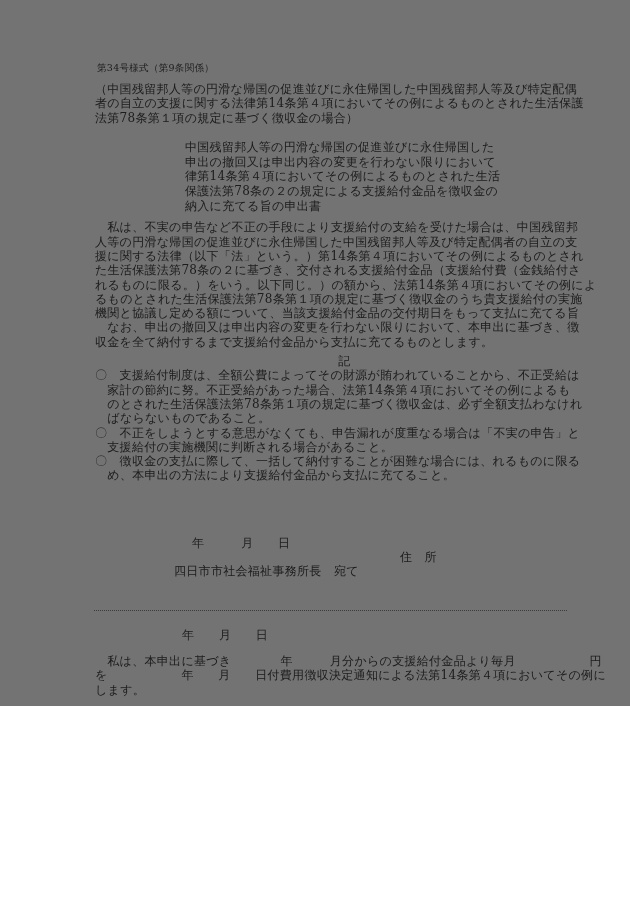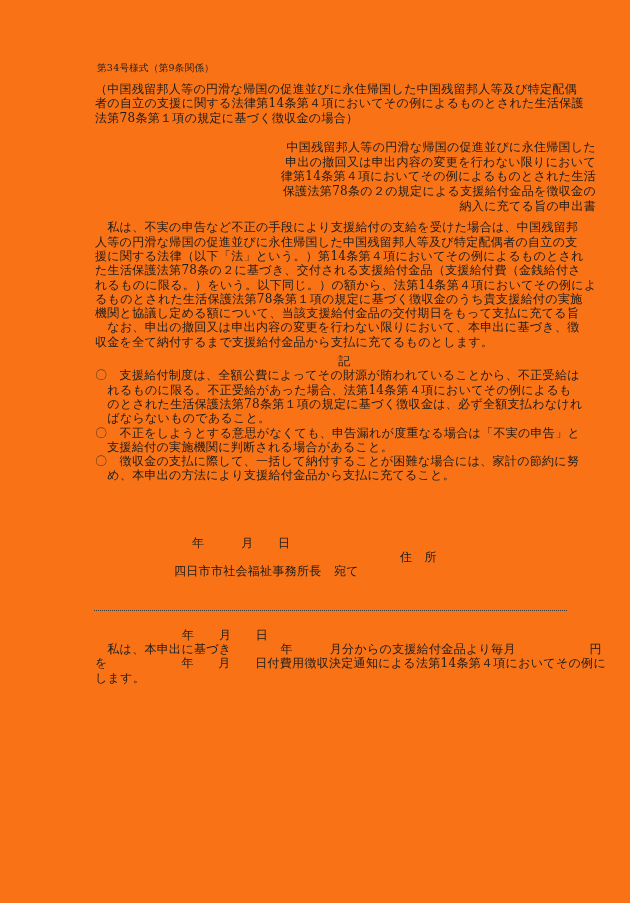--- a/index.html
+++ b/index.html
@@ -3,60 +3,60 @@
 <meta charset="utf-8">
 <style>
   html, body {
     margin: 0;
     padding: 0;
     background: #ffffff;
   }
   .page {
     position: relative;
     width: 630px;
-    height: 903px;
+    height: 706px;
     box-sizing: border-box;
-    background: #f97316;
+    background: #737373;
     color: #1c1c1c;
     font-family: "DejaVu Serif", "Liberation Serif", serif;
     font-size: 12px;
     line-height: 14.3px;
     letter-spacing: 0.3px;
     padding: 62px 34px 0 95px;
     overflow: hidden;
   }
   .line { white-space: pre; }
 
   .form-number {
     font-size: 9.5px;
     line-height: 12px;
     margin-left: 2px;
   }
   .paren-note { margin-top: 8px; }
-  .doc-title  { margin-top: 15px; margin-left: 90px; line-height: 14.7px; text-align: right; }
+  .doc-title  { margin-top: 15px; margin-left: 90px; line-height: 14.7px; }
   .body1      { margin-top: 7px; }
   .ki-heading {
     margin-top: 5px;
     width: 499px;
     text-align: center;
   }
   .items      { }
   .date-block { margin-top: 53px; }
   .date-line1    { margin-left: 97px; }
   .address-line  { margin-left: 305px; }
   .addressee-line{ margin-left: 79px; }
   .separator {
     margin-top: 31px;
     margin-left: -1px;
     width: 473px;
     height: 0;
     border-top: 1px dotted #3a3a3a;
   }
   .date-line2 { margin-top: 17px; margin-left: 87px; }
-  .body3      { }
+  .body3      { margin-top: 12px; }
 </style>
 </head>
 <body>
 
 <div class="page">
 
   <div class="form-number line">第34号様式（第9条関係）</div>
 
   <div class="paren-note">
     <div class="line">（中国残留邦人等の円滑な帰国の促進並びに永住帰国した中国残留邦人等及び特定配偶</div>
@@ -85,30 +85,30 @@
   <div>
     <div class="line">　なお、申出の撤回又は申出内容の変更を行わない限りにおいて、本申出に基づき、徴</div>
     <div class="line">収金を全て納付するまで支援給付金品から支払に充てるものとします。</div>
   </div>
 
   <div class="ki-heading line">記</div>
 
   <div class="items">
     <div>
       <div class="line">〇　支援給付制度は、全額公費によってその財源が賄われていることから、不正受給は</div>
-      <div class="line">　れるものに限る。不正受給があった場合、法第14条第４項においてその例によるも</div>
+      <div class="line">　家計の節約に努。不正受給があった場合、法第14条第４項においてその例によるも</div>
       <div class="line">　のとされた生活保護法第78条第１項の規定に基づく徴収金は、必ず全額支払わなけれ</div>
       <div class="line">　ばならないものであること。</div>
     </div>
     <div>
       <div class="line">〇　不正をしようとする意思がなくても、申告漏れが度重なる場合は「不実の申告」と</div>
       <div class="line">　支援給付の実施機関に判断される場合があること。</div>
     </div>
     <div>
-      <div class="line">〇　徴収金の支払に際して、一括して納付することが困難な場合には、家計の節約に努</div>
+      <div class="line">〇　徴収金の支払に際して、一括して納付することが困難な場合には、れるものに限る</div>
       <div class="line">　め、本申出の方法により支援給付金品から支払に充てること。</div>
     </div>
   </div>
 
   <div class="date-block">
     <div class="date-line1 line">年　　　月　　日</div>
     <div class="address-line line">住　所</div>
     <div class="addressee-line line">四日市市社会福祉事務所長　宛て</div>
   </div>
 

